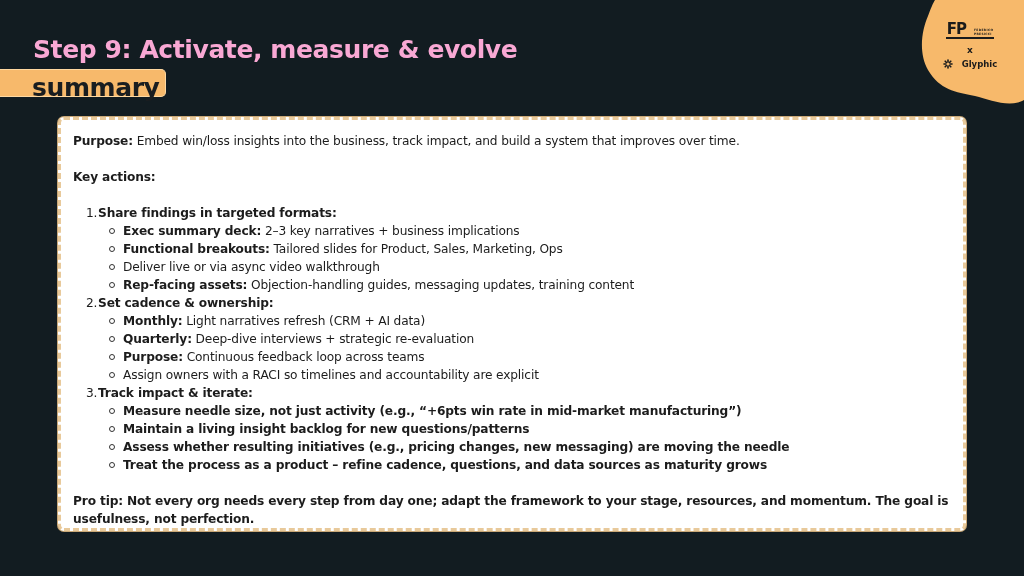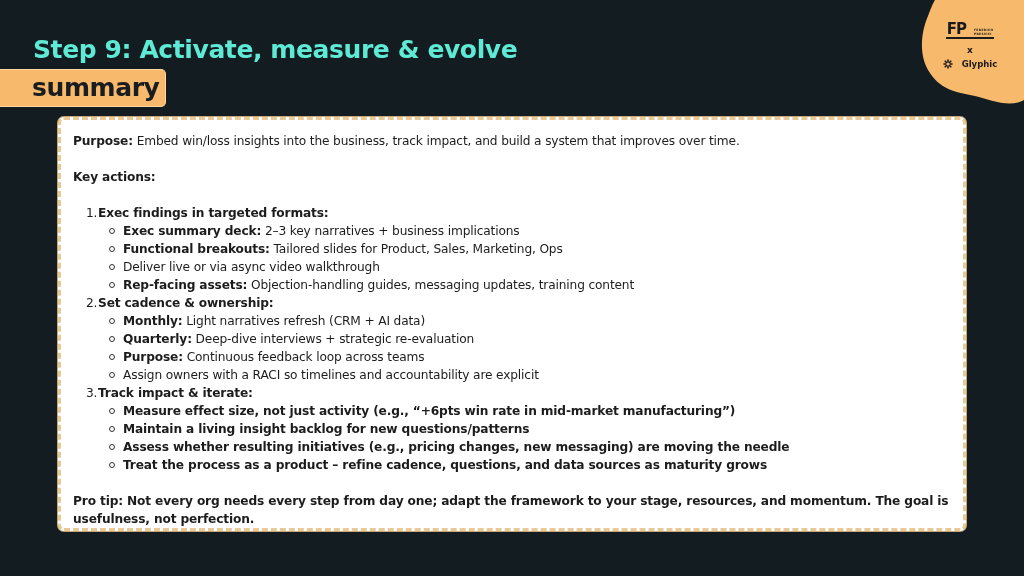--- a/index.html
+++ b/index.html
@@ -68,33 +68,33 @@
     }
     .glyphic-label {
       font-size: 8.5px;
       font-weight: bold;
     }
     .title {
       position: absolute;
       left: 33px;
       top: 34px;
       margin: 0;
-      color: #5eead4;
+      color: #f9a8d4;
       font-family: "DejaVu Sans", sans-serif;
       font-weight: bold;
       font-size: 25px;
       letter-spacing: -0.4px;
       line-height: 32px;
     }
     .summary-tag {
       position: absolute;
       left: 0;
       top: 69px;
       width: 166px;
-      height: 38px;
+      height: 28px;
       background: #f7b96b;
       border: 1px solid #ffd8a0;
       border-left: none;
       border-radius: 0 5px 5px 0;
       box-sizing: border-box;
     }
     .summary-tag span {
       position: absolute;
       left: 32px;
       top: 2px;
@@ -215,21 +215,21 @@
       <span class="b">Purpose:</span><span> Embed win/loss insights into the business, track impact, and build a system that improves over time.</span>
     </p>
     <div class="spacer"></div>
     <p class="b">Key actions:</p>
     <div class="spacer"></div>
 
     <ol class="main-list">
 
       <li>
         <span class="num">1.</span>
-        <span class="b">Exec findings in targeted formats:</span>
+        <span class="b">Share findings in targeted formats:</span>
         <ul class="sub-list">
           <li><span class="bullet"></span><span class="b">Exec summary deck:</span><span> 2–3 key narratives + business implications</span></li>
           <li><span class="bullet"></span><span class="b">Functional breakouts:</span><span> Tailored slides for Product, Sales, Marketing, Ops</span></li>
           <li><span class="bullet"></span><span>Deliver live or via async video walkthrough</span></li>
           <li><span class="bullet"></span><span class="b">Rep-facing assets:</span><span> Objection-handling guides, messaging updates, training content</span></li>
         </ul>
       </li>
 
       <li>
         <span class="num">2.</span>
@@ -239,21 +239,21 @@
           <li><span class="bullet"></span><span class="b">Quarterly:</span><span> Deep-dive interviews + strategic re-evaluation</span></li>
           <li><span class="bullet"></span><span class="b">Purpose:</span><span> Continuous feedback loop across teams</span></li>
           <li><span class="bullet"></span><span>Assign owners with a RACI so timelines and accountability are explicit</span></li>
         </ul>
       </li>
 
       <li>
         <span class="num">3.</span>
         <span class="b">Track impact &amp; iterate:</span>
         <ul class="sub-list">
-          <li class="medium"><span class="bullet"></span><span>Measure effect size, not just activity (e.g., “+6pts win rate in mid-market manufacturing”)</span></li>
+          <li class="medium"><span class="bullet"></span><span>Measure needle size, not just activity (e.g., “+6pts win rate in mid-market manufacturing”)</span></li>
           <li class="medium"><span class="bullet"></span><span>Maintain a living insight backlog for new questions/patterns</span></li>
           <li class="medium"><span class="bullet"></span><span>Assess whether resulting initiatives (e.g., pricing changes, new messaging) are moving the needle</span></li>
           <li class="medium"><span class="bullet"></span><span>Treat the process as a product – refine cadence, questions, and data sources as maturity grows</span></li>
         </ul>
       </li>
     </ol>
 
     <div class="spacer"></div>
     <p class="medium">
       <span class="b">Pro tip:</span><span> Not every org needs every step from day one; adapt the framework to your stage, resources, and momentum. The goal is usefulness, not perfection.</span>

